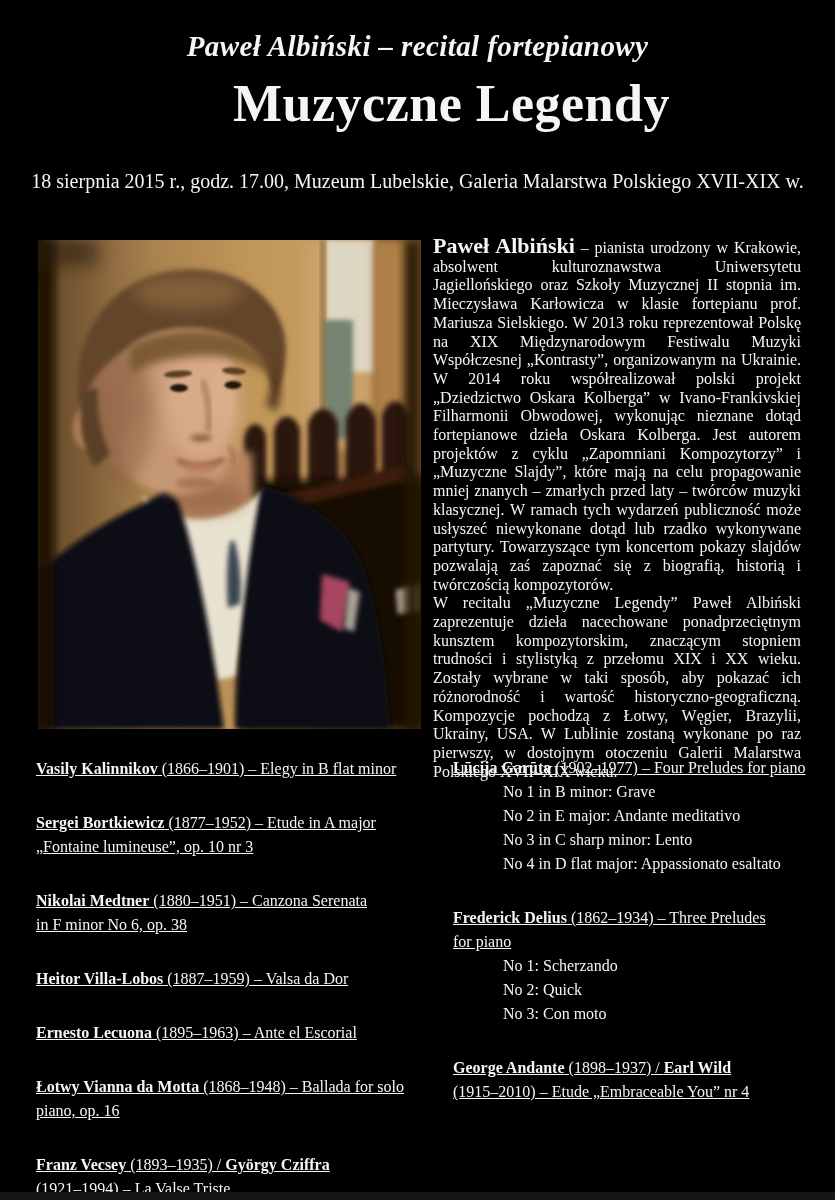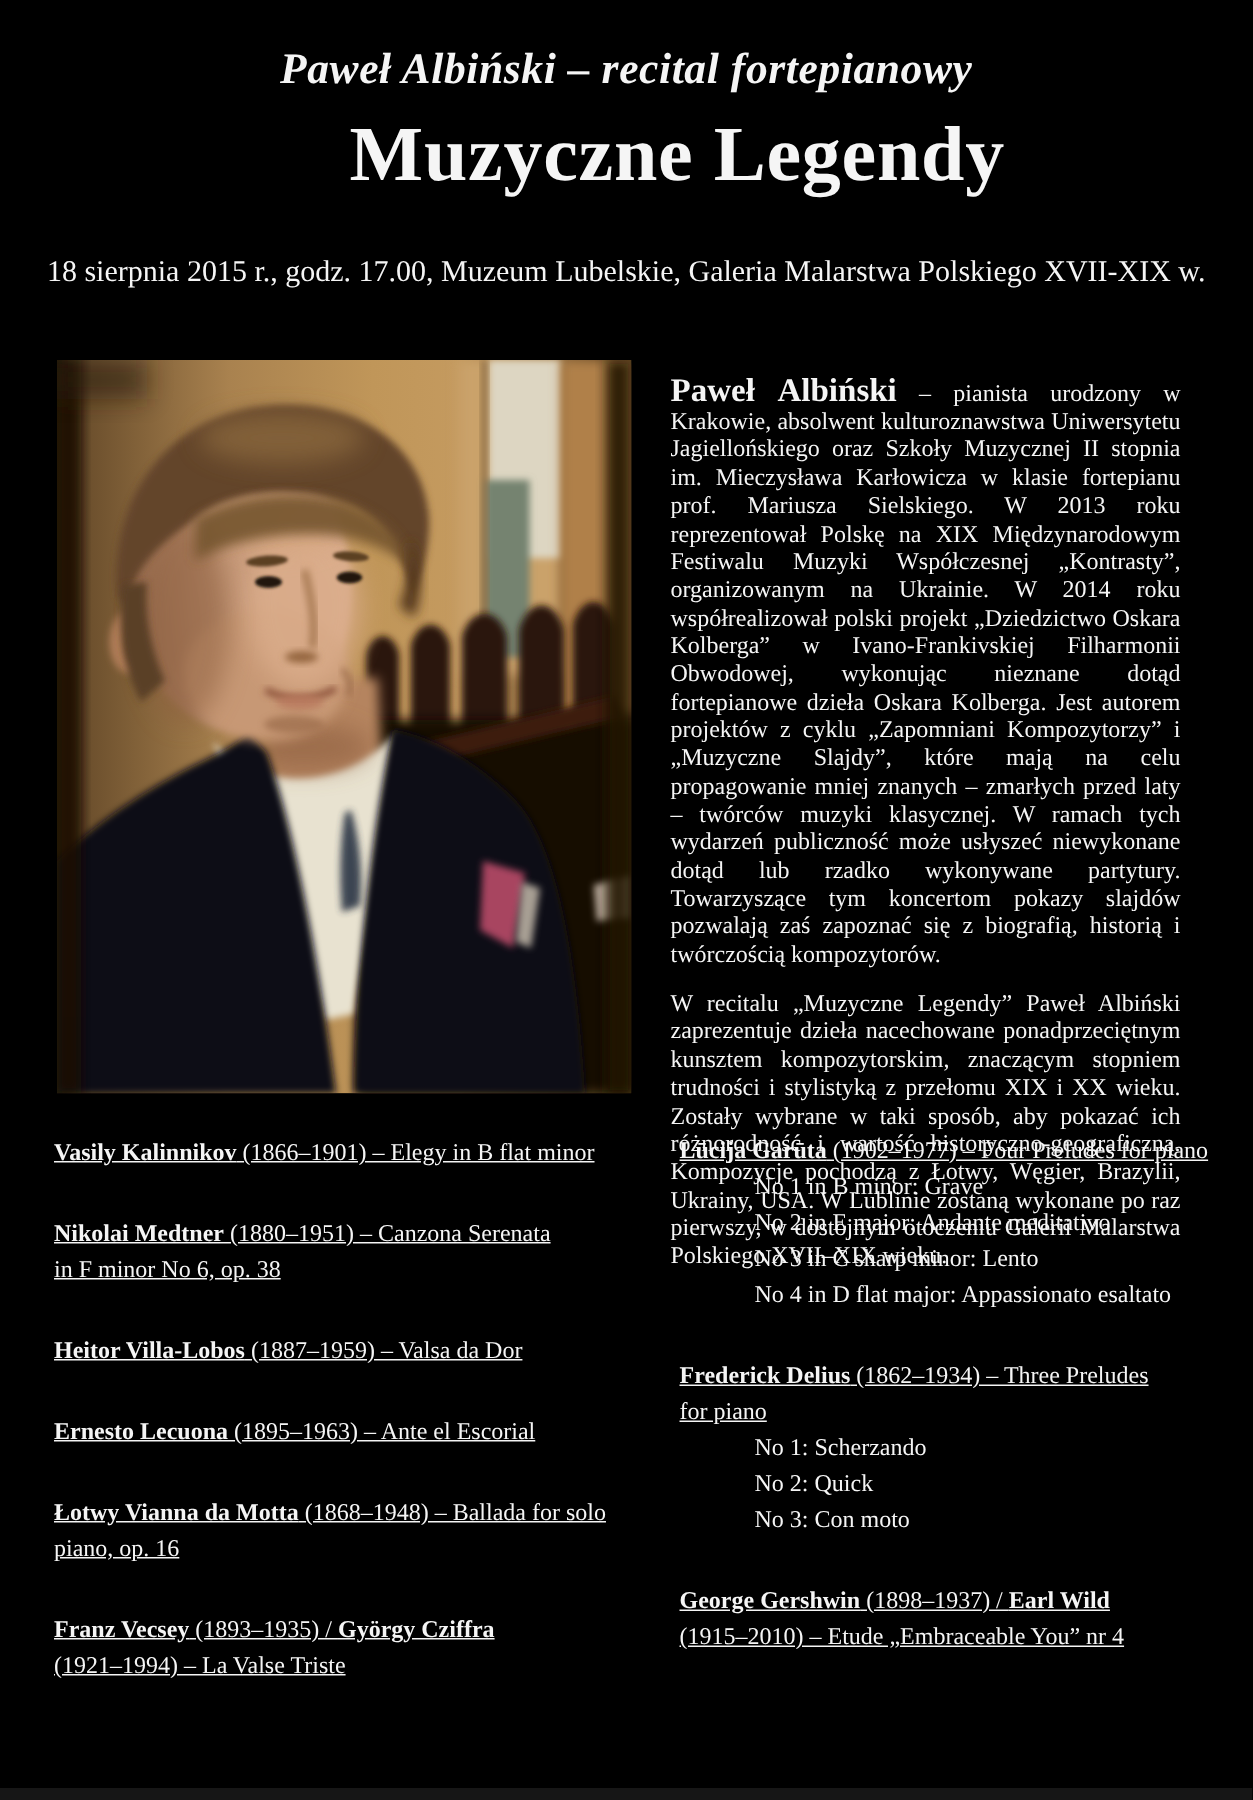--- a/index.html
+++ b/index.html
@@ -26,21 +26,21 @@
   .photo-frame{
     position:absolute;left:38px;top:240px;width:383px;height:489px;
     overflow:hidden;background:#1a1208;
     box-shadow:inset 0 0 18px 6px rgba(0,0,0,.55);
   }
   .photo-frame svg{display:block;width:383px;height:489px;}
   .bio{
     position:absolute;left:433px;top:237px;width:368px;
     font-size:16px;line-height:18.7px;text-align:justify;
   }
-  .bio p{margin:14px;}
+  .bio p{margin:0;}
   .bio-name{font-size:22px;font-weight:bold;}
   .program-col{position:absolute;width:392px;}
   .program-left{left:36px;top:757px;}
   .program-right{left:453px;top:756px;}
   .program-item{margin-bottom:30px;font-size:16px;line-height:24px;}
   .program-line{margin:0;text-decoration:underline;}
   .seg.bold{font-weight:bold;}
   .movement-line{margin:0;padding-left:50px;}
   .bottom-strip{
     position:absolute;left:0;top:1192px;width:835px;height:8px;background:#161616;
@@ -155,20 +155,23 @@
   <div class="bio">
     <p><span class="bio-name">Paweł Albiński</span><span> – pianista urodzony w Krakowie, absolwent kulturoznawstwa Uniwersytetu Jagiellońskiego oraz Szkoły Muzycznej II stopnia im. Mieczysława Karłowicza w klasie fortepianu prof. Mariusza Sielskiego. W 2013 roku reprezentował Polskę na XIX Międzynarodowym Festiwalu Muzyki Współczesnej „Kontrasty”, organizowanym na Ukrainie. W 2014 roku współrealizował polski projekt „Dziedzictwo Oskara Kolberga” w Ivano-Frankivskiej Filharmonii Obwodowej, wykonując nieznane dotąd fortepianowe dzieła Oskara Kolberga. Jest autorem projektów z cyklu „Zapomniani Kompozytorzy” i „Muzyczne Slajdy”, które mają na celu propagowanie mniej znanych – zmarłych przed laty – twórców muzyki klasycznej. W ramach tych wydarzeń publiczność może usłyszeć niewykonane dotąd lub rzadko wykonywane partytury. Towarzyszące tym koncertom pokazy slajdów pozwalają zaś zapoznać się z biografią, historią i twórczością kompozytorów.</span></p>
     <p>W recitalu „Muzyczne Legendy” Paweł Albiński zaprezentuje dzieła nacechowane ponadprzeciętnym kunsztem kompozytorskim, znaczącym stopniem trudności i stylistyką z przełomu XIX i XX wieku. Zostały wybrane w taki sposób, aby pokazać ich różnorodność i wartość historyczno-geograficzną. Kompozycje pochodzą z Łotwy, Węgier, Brazylii, Ukrainy, USA. W Lublinie zostaną wykonane po raz pierwszy, w dostojnym otoczeniu Galerii Malarstwa Polskiego XVII–XIX wieku.</p>
   </div>
 
   <div class="program-col program-left">
       <div class="program-item">
         <p class="program-line"><span class="seg bold">Vasily Kalinnikov</span><span class="seg"> (1866–1901) – Elegy in B flat minor</span></p>
       </div>
       <div class="program-item">
+        <p class="program-line"><span class="seg bold">Sergei Bortkiewicz</span><span class="seg"> (1877–1952) – Etude in A major</span><br><span class="seg">„Fontaine lumineuse”, op. 10 nr 3</span></p>
+      </div>
+      <div class="program-item">
         <p class="program-line"><span class="seg bold">Nikolai Medtner</span><span class="seg"> (1880–1951) – Canzona Serenata</span><br><span class="seg">in F minor No 6, op. 38</span></p>
       </div>
       <div class="program-item">
         <p class="program-line"><span class="seg bold">Heitor Villa-Lobos</span><span class="seg"> (1887–1959) – Valsa da Dor</span></p>
       </div>
       <div class="program-item">
         <p class="program-line"><span class="seg bold">Ernesto Lecuona</span><span class="seg"> (1895–1963) – Ante el Escorial</span></p>
       </div>
       <div class="program-item">
         <p class="program-line"><span class="seg bold">Łotwy Vianna da Motta</span><span class="seg"> (1868–1948) – Ballada for solo</span><br><span class="seg">piano, op. 16</span></p>
@@ -185,18 +188,18 @@
         <p class="movement-line">No 3 in C sharp minor: Lento</p>
         <p class="movement-line">No 4 in D flat major: Appassionato esaltato</p>
       </div>
       <div class="program-item">
         <p class="program-line"><span class="seg bold">Frederick Delius</span><span class="seg"> (1862–1934) – Three Preludes</span><br><span class="seg">for piano</span></p>
         <p class="movement-line">No 1: Scherzando</p>
         <p class="movement-line">No 2: Quick</p>
         <p class="movement-line">No 3: Con moto</p>
       </div>
       <div class="program-item">
-        <p class="program-line"><span class="seg bold">George Gershwin</span><span class="seg"> (1898–1937) / </span><span class="seg bold">Earl Wild</span><br><span class="seg">(1915–2010) – Etude „Embraceable You” nr 4</span></p>
+        <p class="program-line"><span class="seg bold">George Andante</span><span class="seg"> (1898–1937) / </span><span class="seg bold">Earl Wild</span><br><span class="seg">(1915–2010) – Etude „Embraceable You” nr 4</span></p>
       </div>
     </div>
 
   <div class="bottom-strip"></div>
 </div>
 
 </body></html>

